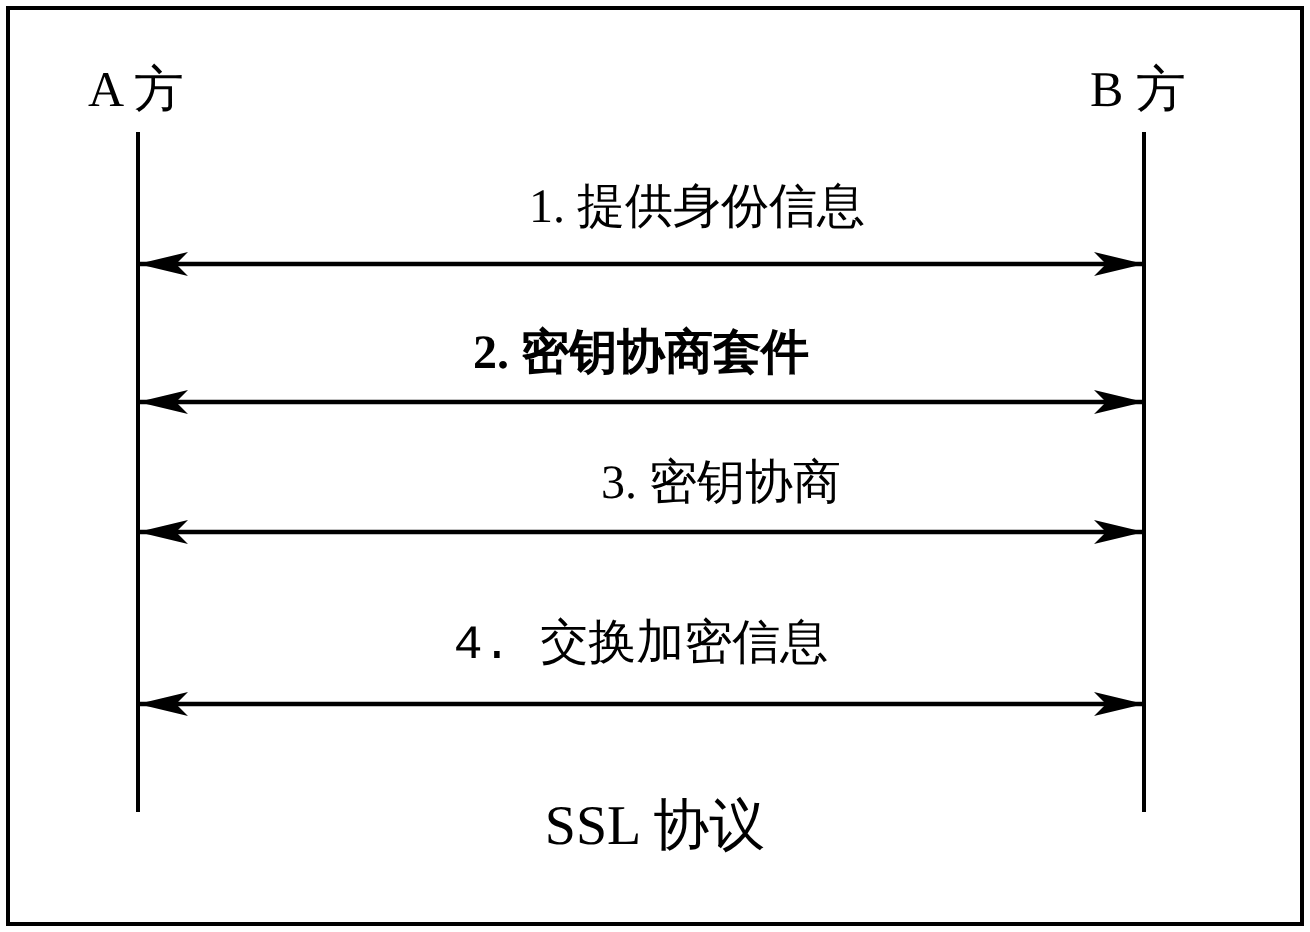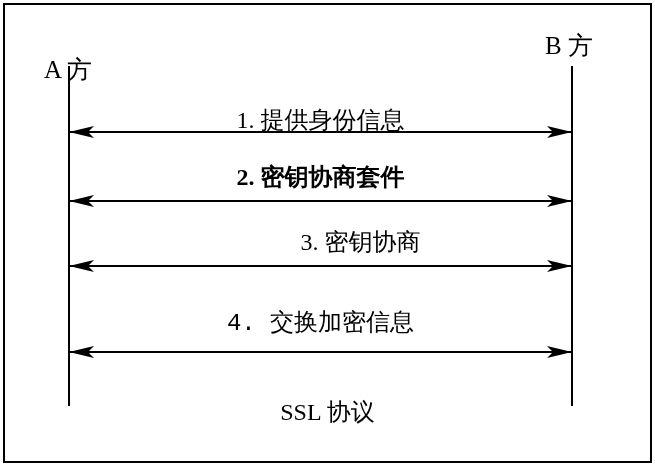--- a/index.html
+++ b/index.html
@@ -31,21 +31,21 @@
   }
 
   .actor-label {
     position: absolute;
     font-size: 25px;
     line-height: 1;
     color: #000000;
     white-space: nowrap;
     letter-spacing: 0px;
   }
-  #actor-a-label { left: 44px; top: 33px; margin-top: 24px; }
+  #actor-a-label { left: 44px; top: 33px; }
   #actor-b-label { left: 545px; top: 33px; }
 
   
   .lifeline {
     position: absolute;
     width: 2px;
     background: #000000;
     top: 66px;
     height: 340px;
   }
@@ -78,42 +78,42 @@
     display: block;
   }
 
   
   #caption {
     position: absolute;
     left: 0;
     top: 400px;
     width: 655px;
     text-align: center;
-    font-size: 24px;
+    font-size: 28px;
     line-height: 1;
     color: #000000;
     white-space: nowrap;
   }
 </style>
 </head>
 <body>
 
 <div id="figure">
 
   <div id="figure-border"></div>
 
   <div class="actor-label" id="actor-a-label">A 方</div>
 
   <div class="actor-label" id="actor-b-label">B 方</div>
 
   <div class="lifeline" id="lifeline-a"></div>
   <div class="lifeline" id="lifeline-b"></div>
 
   <div class="message">
-    <div class="message-label" style="top:108px;">1. 提供身份信息</div>
+    <div class="message-label" style="top:92px;padding-left:28px;">1. 提供身份信息</div>
     <svg class="arrow-svg" style="top:123px;" viewBox="0 0 505 18" preserveAspectRatio="none">
       <line x1="2" y1="9" x2="503" y2="9" stroke="#000000" stroke-width="2.2"></line>
       <polygon points="1,9 26,3 20,9 26,15" fill="#000000"></polygon>
       <polygon points="504,9 479,3 485,9 479,15" fill="#000000"></polygon>
     </svg>
   </div>
 
   <div class="message">
     <div class="message-label" style="top:165px;font-weight:bold;">2. 密钥协商套件</div>
     <svg class="arrow-svg" style="top:192px;" viewBox="0 0 505 18" preserveAspectRatio="none">

